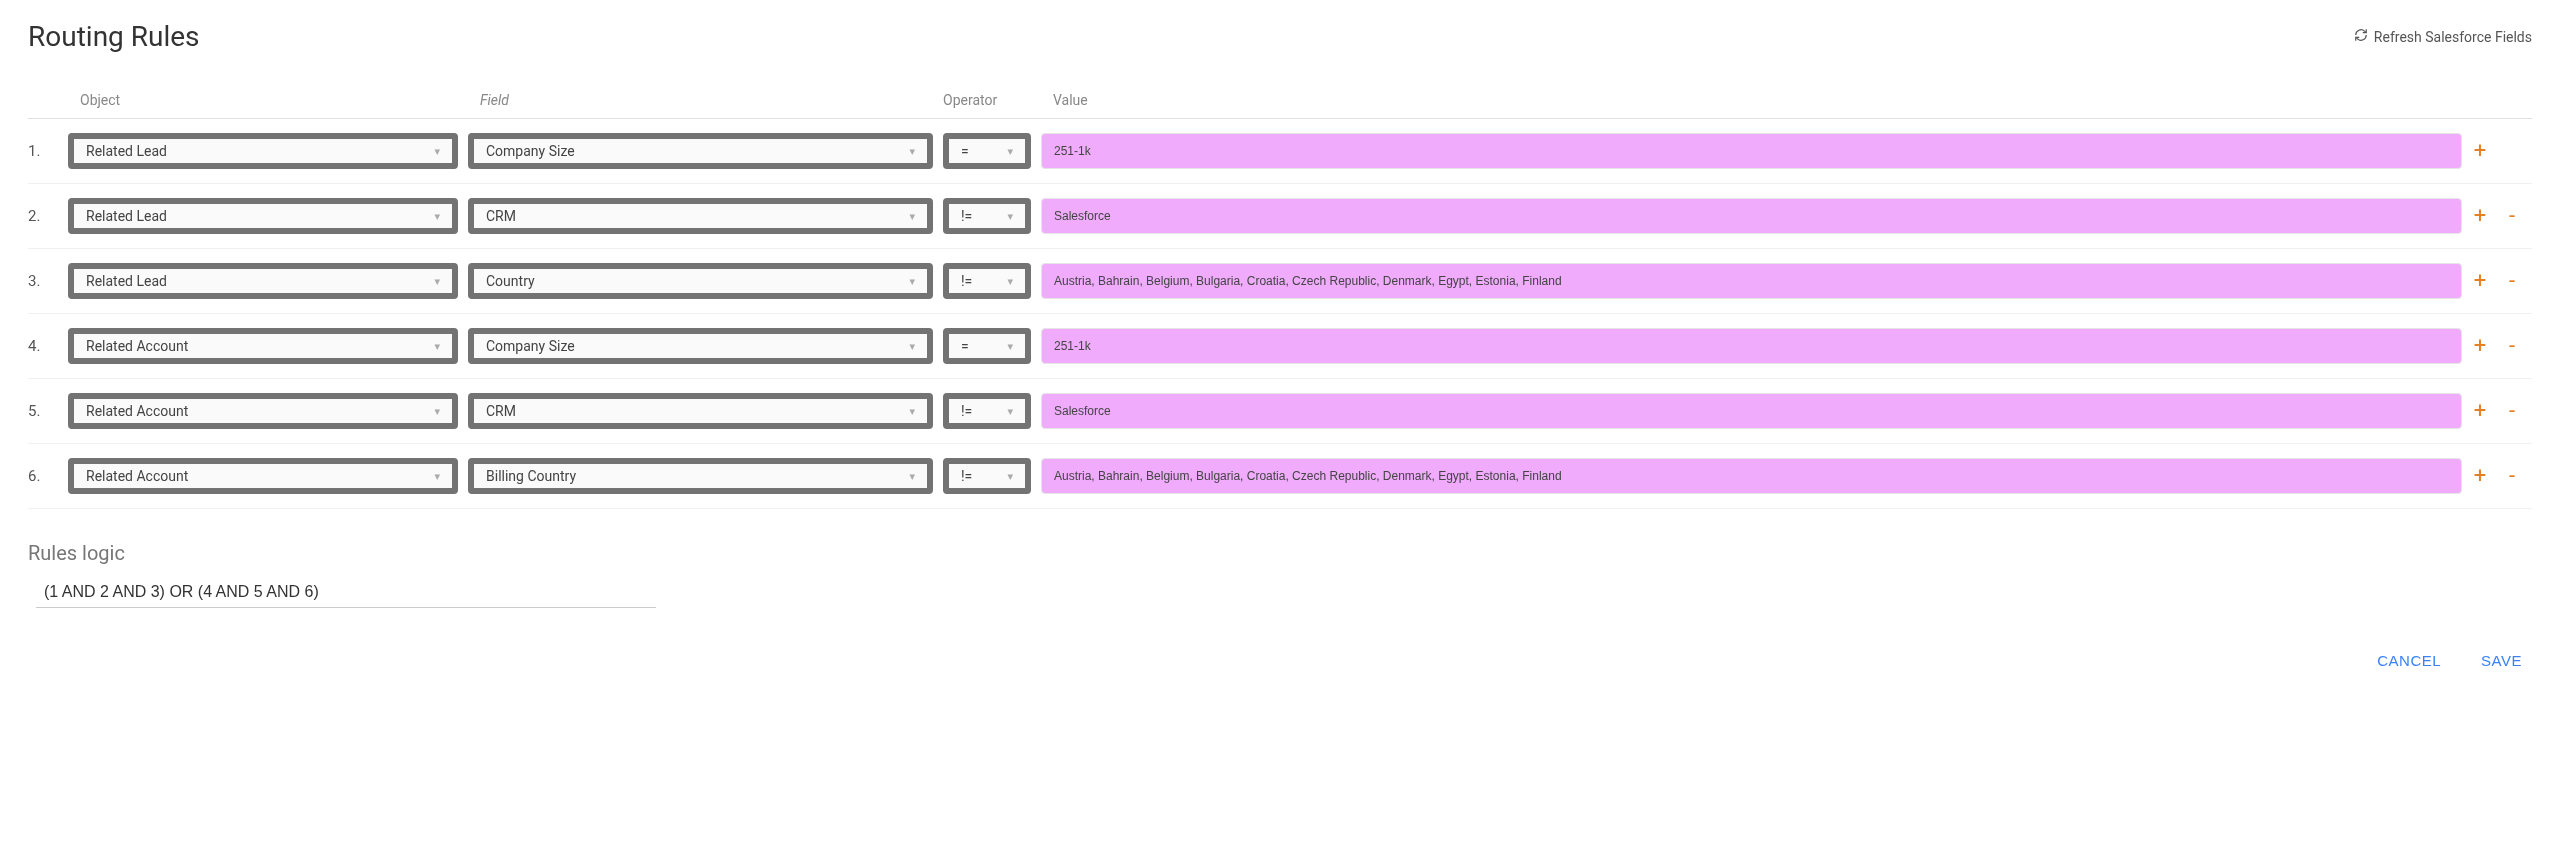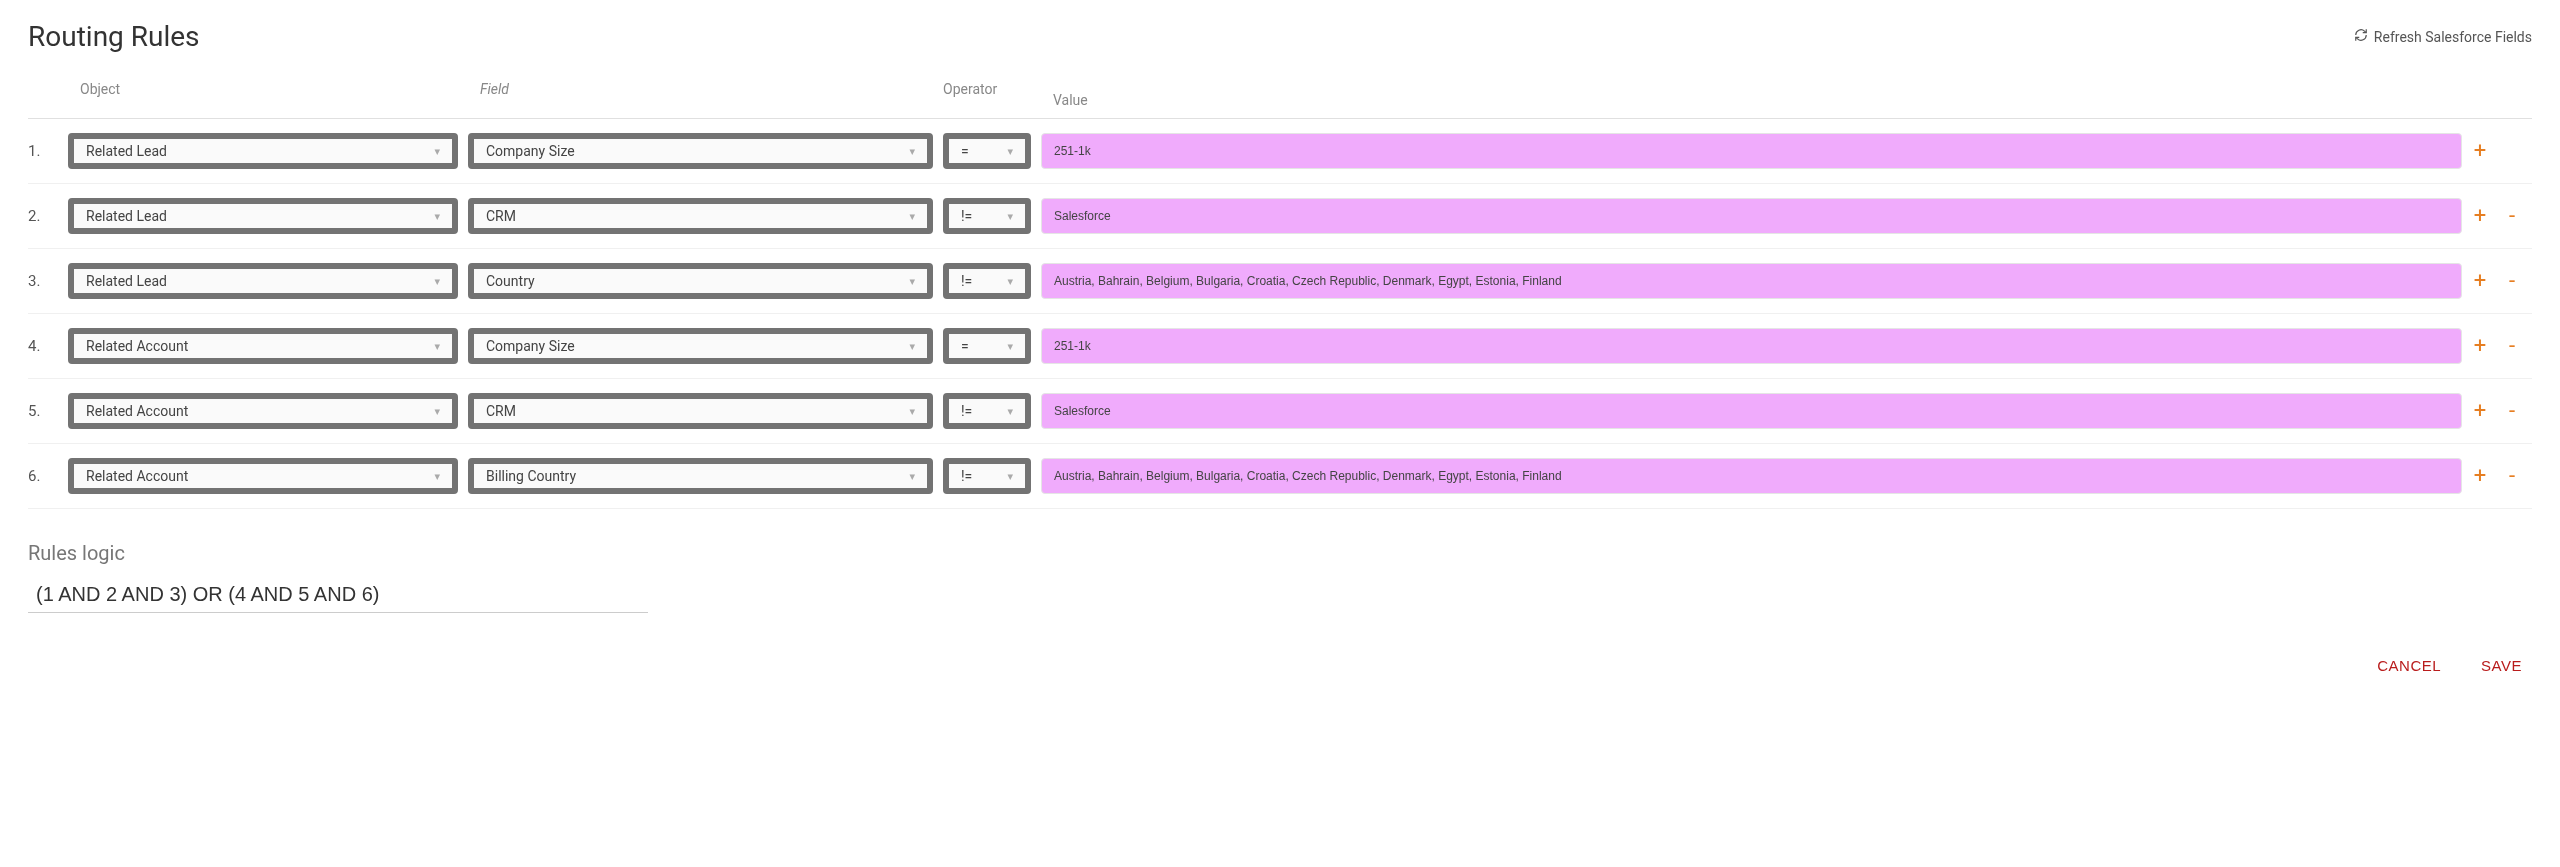--- a/index.html
+++ b/index.html
@@ -31,21 +31,21 @@
       font-size: 14px;
       color: #555;
       cursor: pointer;
     }
     .refresh-link svg {
       width: 14px;
       height: 14px;
     }
     .table-header {
       display: flex;
-      align-items: flex-start;
+      align-items: flex-end;
       padding: 0 0 10px 0;
       border-bottom: 1px solid #e0e0e0;
       font-size: 14px;
       color: #888;
     }
     .col-num {
       width: 40px;
       flex-shrink: 0;
       font-size: 15px;
       color: #555;
@@ -131,37 +131,38 @@
     .rules-logic-label {
       font-size: 20px;
       color: #777;
       margin-bottom: 12px;
     }
     .rules-logic-input {
       width: 620px;
       border: none;
       border-bottom: 1px solid #ccc;
       padding: 6px 8px;
-      font-size: 20px;
+      font-size: 16px;
       color: #333;
       outline: none;
       background: transparent;
+      margin-left: 8px;
     }
     .footer-buttons {
       display: flex;
       justify-content: flex-end;
       gap: 40px;
       margin-top: 44px;
       padding-right: 10px;
     }
     .btn {
       font-size: 15px;
       letter-spacing: 0.5px;
       cursor: pointer;
-      color: #b91c1c;
+      color: #3b82f6;
       background: none;
       border: none;
     }
     .hdr-object { padding-left: 12px; }
     .hdr-field { padding-left: 12px; font-style: italic; }
     .hdr-operator { padding-left: 0; }
     .hdr-value { padding-left: 12px; margin-top: 11px; }
   </style>
 </head>
 <body>

